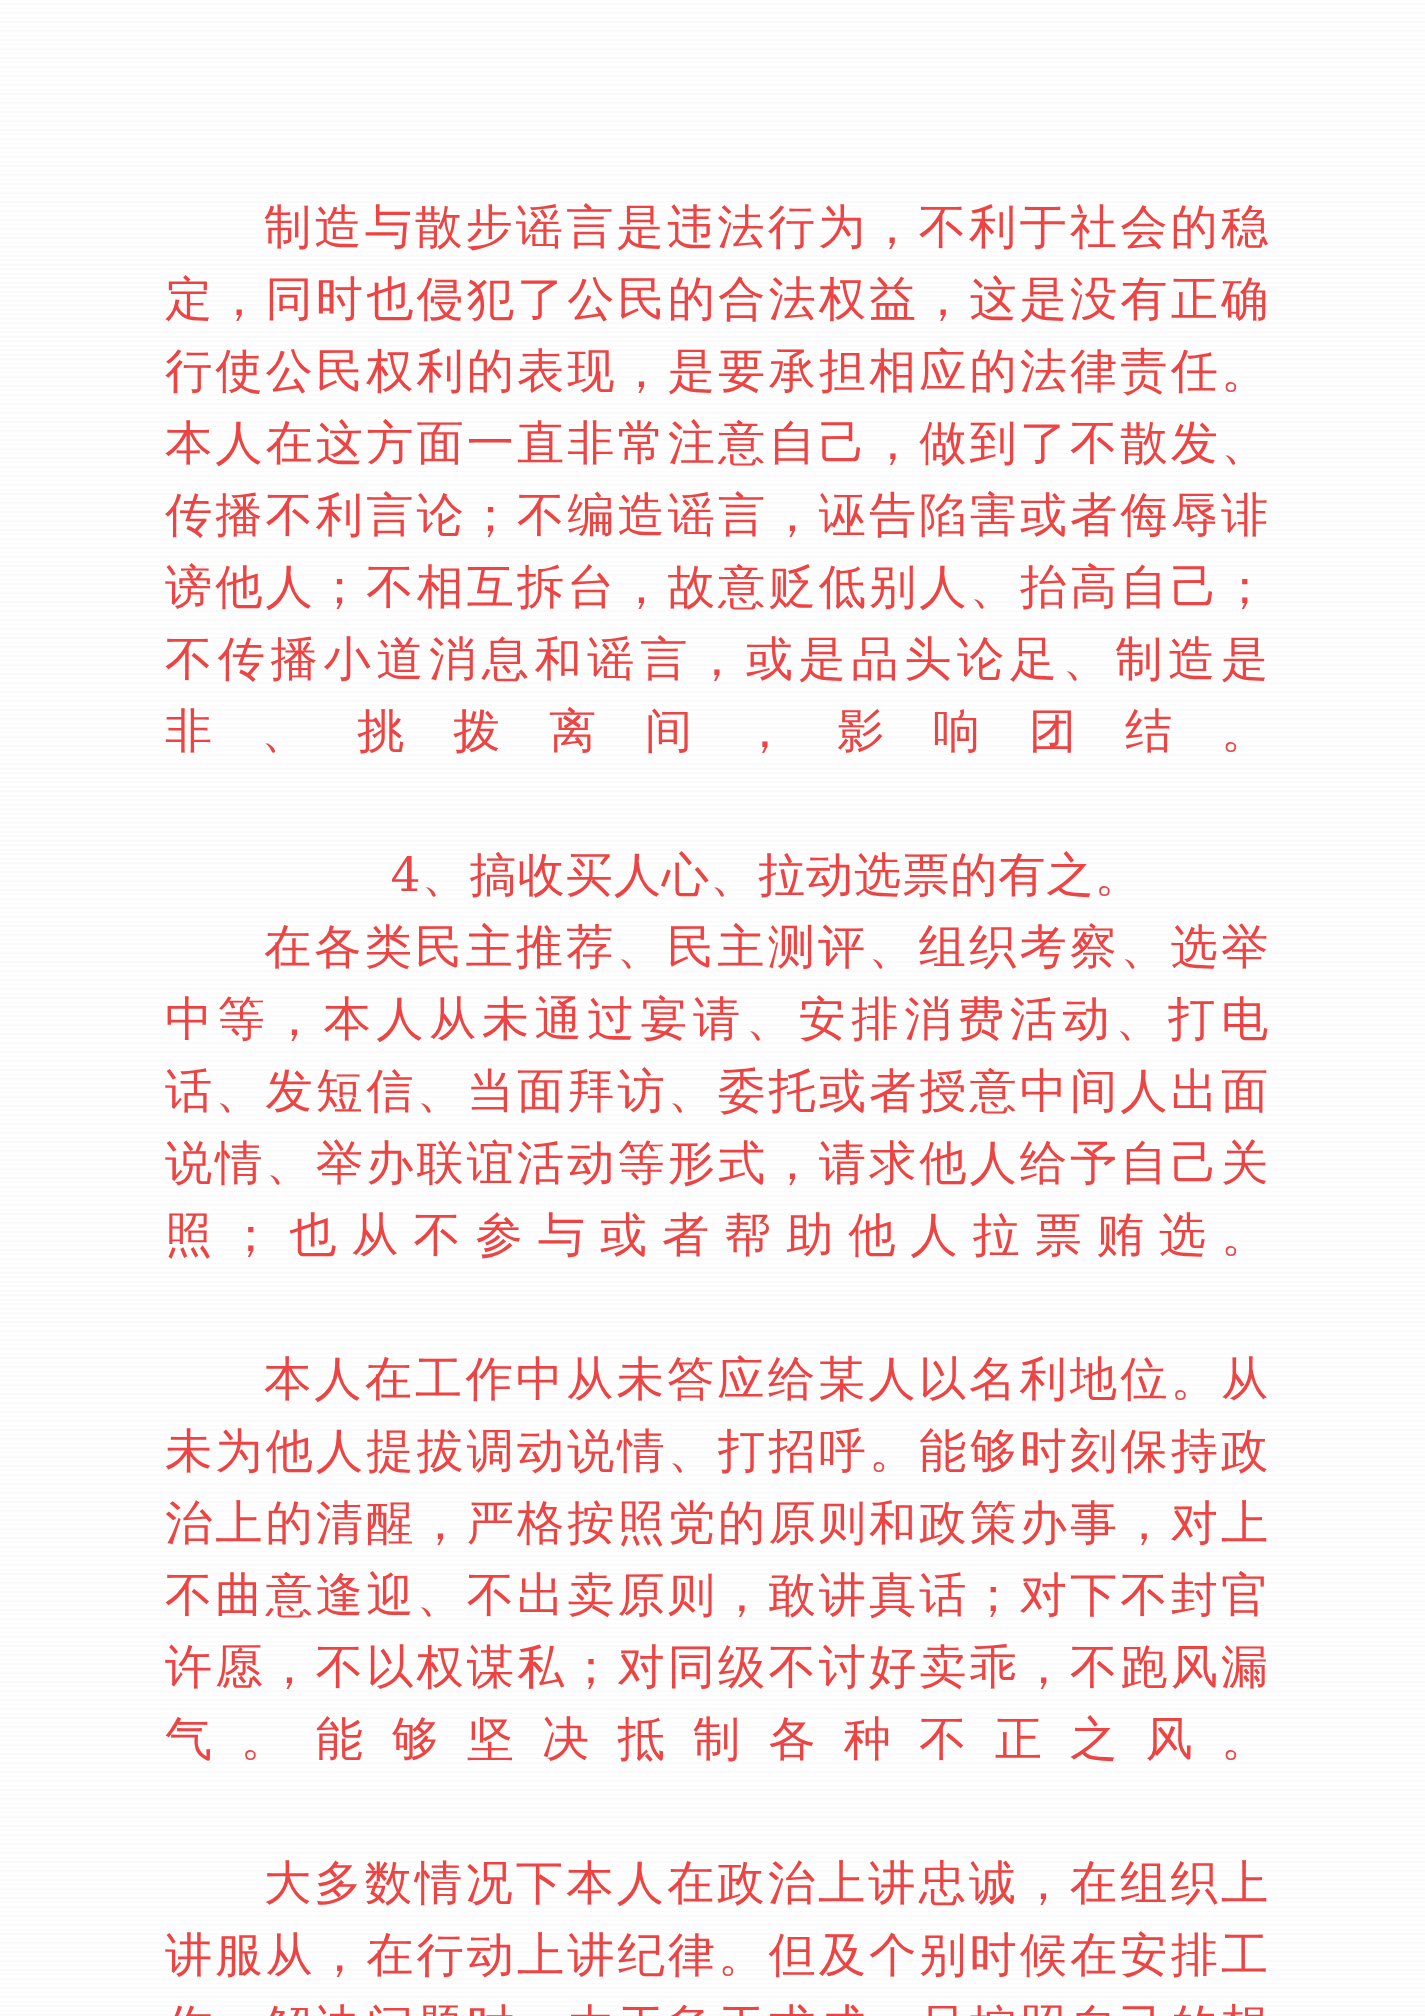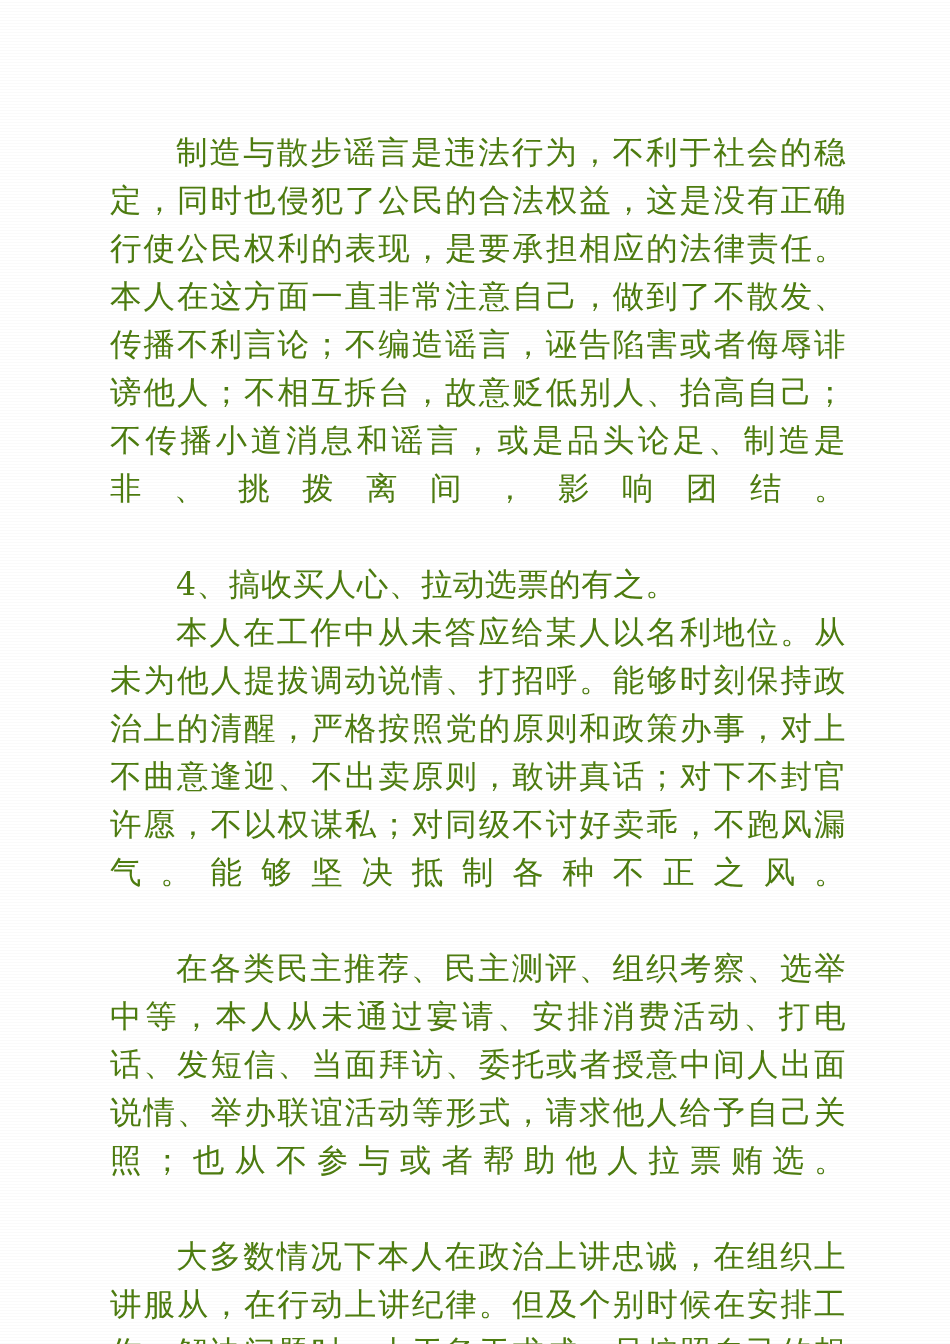--- a/index.html
+++ b/index.html
@@ -29,33 +29,33 @@
     top: 128px;
     width: 736px;
   }
 
   .para {
     margin: 0;
     padding: 0;
     font-size: 31.5px;
     line-height: 48px;
     letter-spacing: 0.55px;
-    color: #4d7c0f;
+    color: #ef4444;
     text-align: justify;
     text-justify: inter-character;
     text-indent: 66px;
     font-weight: 400;
     
     -webkit-font-smoothing: antialiased;
     text-rendering: optimizeLegibility;
   }
 
   
   .para.heading {
-    text-align: left;
+    text-align: center;
     text-indent: 66px;
   }
 
   
   .para::after {
     content: "";
     display: inline-block;
     width: 100%;
   }
   .para.heading::after { display: none; }
@@ -75,23 +75,23 @@
 <body>
 
 <div id="page">
 
   <div id="doc-body">
 
     <p class="para">制造与散步谣言是违法行为，不利于社会的稳定，同时也侵犯了公民的合法权益，这是没有正确行使公民权利的表现，是要承担相应的法律责任。本人在这方面一直非常注意自己，做到了不散发、传播不利言论；不编造谣言，诬告陷害或者侮辱诽谤他人；不相互拆台，故意贬低别人、抬高自己；不传播小道消息和谣言，或是品头论足、制造是非、挑拨离间，影响团结。</p>
 
     <p class="para heading">4、搞收买人心、拉动选票的有之。</p>
 
+    <p class="para">在各类民主推荐、民主测评、组织考察、选举中等，本人从未通过宴请、安排消费活动、打电话、发短信、当面拜访、委托或者授意中间人出面说情、举办联谊活动等形式，请求他人给予自己关照；也从不参与或者帮助他人拉票贿选。</p>
+
     <p class="para">本人在工作中从未答应给某人以名利地位。从未为他人提拔调动说情、打招呼。能够时刻保持政治上的清醒，严格按照党的原则和政策办事，对上不曲意逢迎、不出卖原则，敢讲真话；对下不封官许愿，不以权谋私；对同级不讨好卖乖，不跑风漏气。能够坚决抵制各种不正之风。</p>
-
-    <p class="para">在各类民主推荐、民主测评、组织考察、选举中等，本人从未通过宴请、安排消费活动、打电话、发短信、当面拜访、委托或者授意中间人出面说情、举办联谊活动等形式，请求他人给予自己关照；也从不参与或者帮助他人拉票贿选。</p>
 
 
     <p class="para">大多数情况下本人在政治上讲忠诚，在组织上讲服从，在行动上讲纪律。但及个别时候在安排工作，解决问题时，由于急于求成，只按照自己的想法行事，致使效果不理想；有时对自治区的决策部署把握不全面，理解不深刻，自行其是，使执行效果打折扣。</p>
 
   </div>
 
   <div id="scan-grain"></div>
 
 </div>
 

